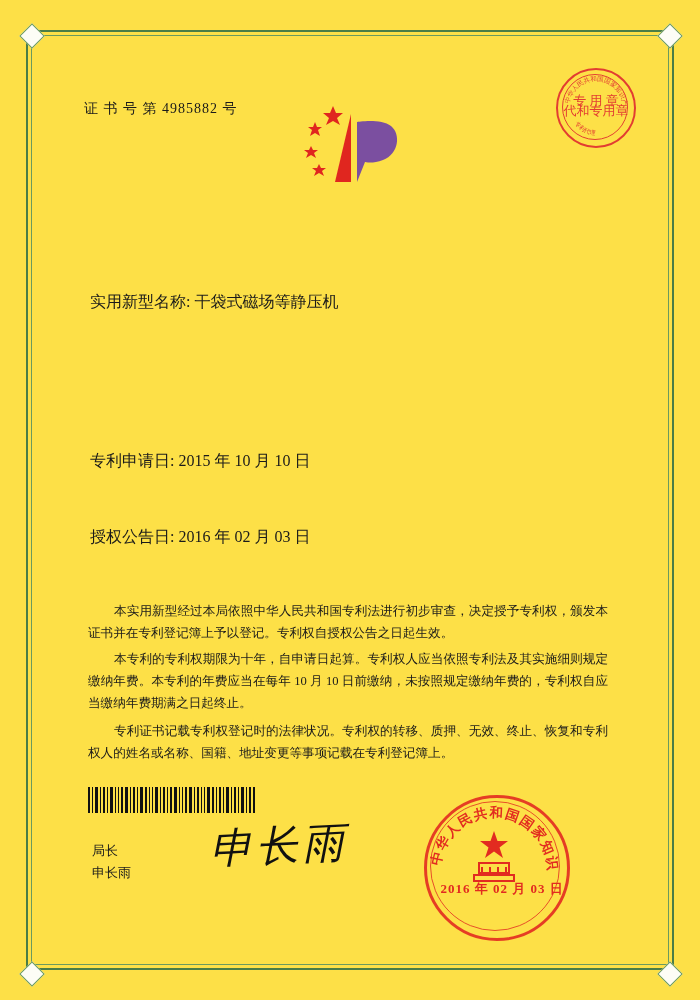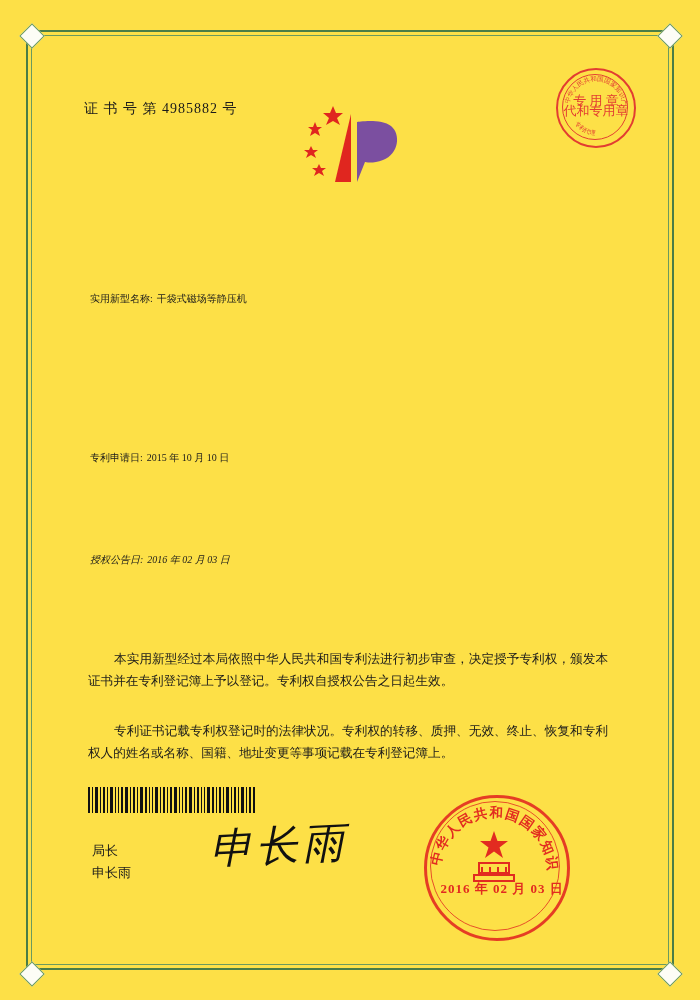--- a/index.html
+++ b/index.html
@@ -115,45 +115,45 @@
     font-weight: bold;
     letter-spacing: 6px;
     color: #111;
     font-family: "Liberation Serif", "DejaVu Serif", serif;
   }
 
   
   .field {
     position: absolute;
     left: 90px;
-    font-size: 10px;
+    font-size: 16px;
     color: #1a1a1a;
     white-space: nowrap;
   }
   .field .lbl { letter-spacing: 0px; }
   .field .val { margin-left: 4px; }
 
   .f1 { top: 292px; }
   .f2 { top: 347px; }
   .f3 { top: 400px; }
   .f4 { top: 451px; }
   .f5 { top: 506px; }
-  .f6 { top: 553px; font-style: italic; }
+  .f6 { top: 527px; }
 
   
   .para {
     position: absolute;
     left: 88px;
     width: 520px;
     font-size: 12.6px;
     line-height: 22px;
     color: #1a1a1a;
     text-align: justify;
   }
-  .p1 { top: 600px; margin-top: 48px; }
+  .p1 { top: 600px; }
   .p2 { top: 648px; }
   .p3 { top: 720px; }
   .indent { display: inline-block; width: 26px; }
 
   
   .barcode {
     position: absolute;
     left: 88px;
     top: 787px;
     width: 168px;
@@ -280,20 +280,21 @@
     <span class="lbl">实用新型名称:</span><span class="val">干袋式磁场等静压机</span>
   </div>
   <div class="field f4">
     <span class="lbl">专利申请日:</span><span class="val">2015 年 10 月 10 日</span>
   </div>
   <div class="field f6">
     <span class="lbl">授权公告日:</span><span class="val">2016 年 02 月 03 日</span>
   </div>
 
   <div class="para p1"><span class="indent"></span><span>本实用新型经过本局依照中华人民共和国专利法进行初步审查，决定授予专利权，颁发本证书并在专利登记簿上予以登记。专利权自授权公告之日起生效。</span></div>
+  <div class="para p2"><span class="indent"></span><span>本专利的专利权期限为十年，自申请日起算。专利权人应当依照专利法及其实施细则规定缴纳年费。本专利的年费应当在每年 10 月 10 日前缴纳，未按照规定缴纳年费的，专利权自应当缴纳年费期满之日起终止。</span></div>
   <div class="para p3"><span class="indent"></span><span>专利证书记载专利权登记时的法律状况。专利权的转移、质押、无效、终止、恢复和专利权人的姓名或名称、国籍、地址变更等事项记载在专利登记簿上。</span></div>
 
   <div class="barcode">
     <i style="left:0px;width:2px"></i>
       <i style="left:4px;width:1px"></i>
       <i style="left:7px;width:3px"></i>
     <i style="left:12px;width:1px"></i>
       <i style="left:15px;width:2px"></i>
       <i style="left:19px;width:1px"></i>
     <i style="left:22px;width:3px"></i>

